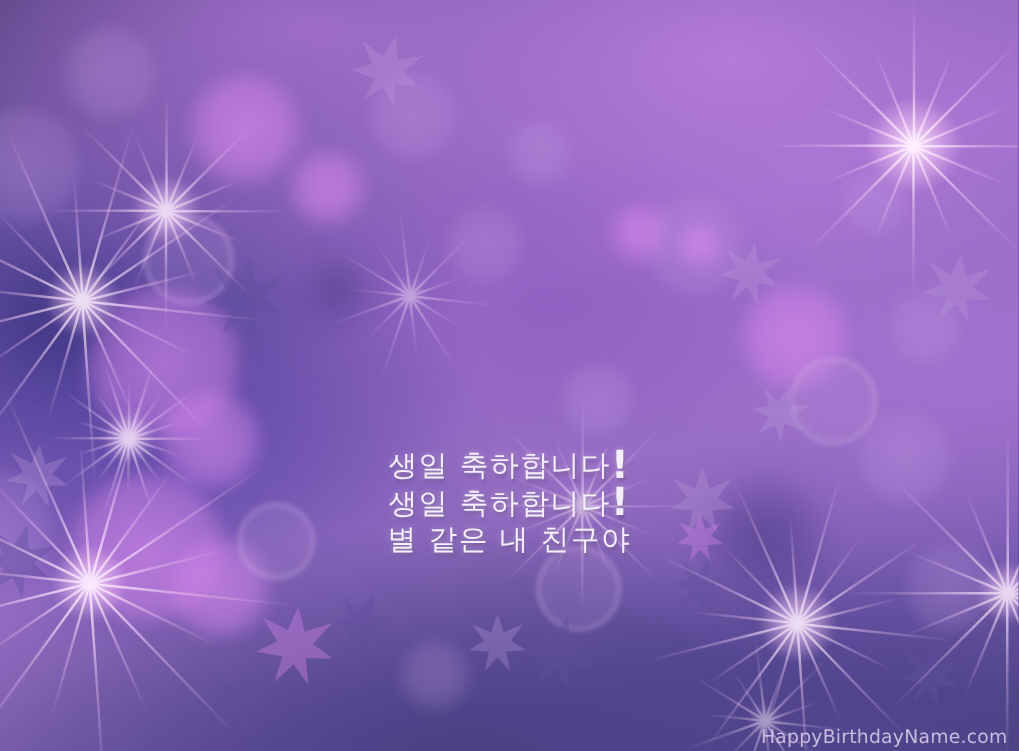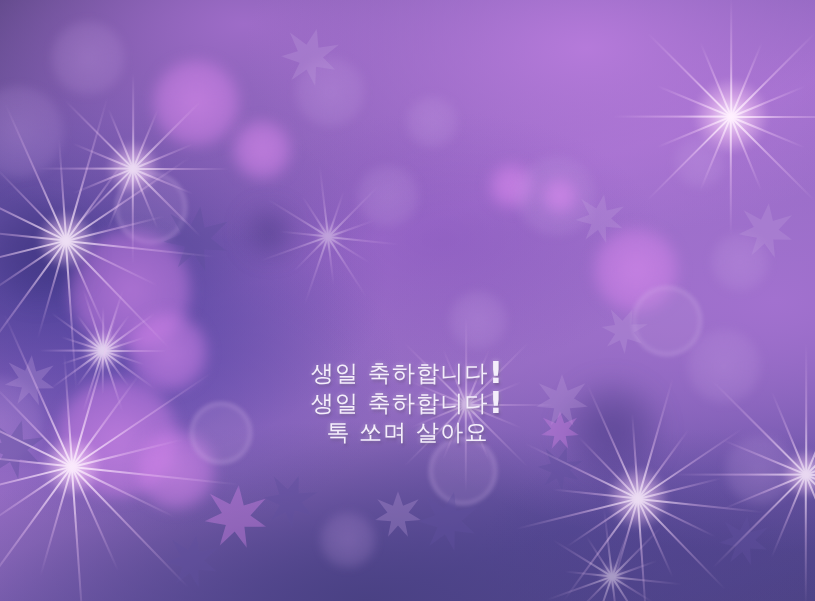--- a/index.html
+++ b/index.html
@@ -412,19 +412,20 @@
       </div>
     </div>
 
   <div class="text-layer">
 
 
 
     <div class="verse" id="verse-block">
         <span class="line"><span>생일 축하합니다</span><span class="bang">!</span></span>
         <span class="line"><span>생일 축하합니다</span><span class="bang">!</span></span>
-        <span class="line"><span>톡 쏘며 살아요</span></span>
+        <span class="line"><span>별 같은 내 친구야</span></span>
       </div>
 
   </div>
 
+  <div class="watermark">HappyBirthdayName.com</div>
 
 </div>
 
 </body></html>

